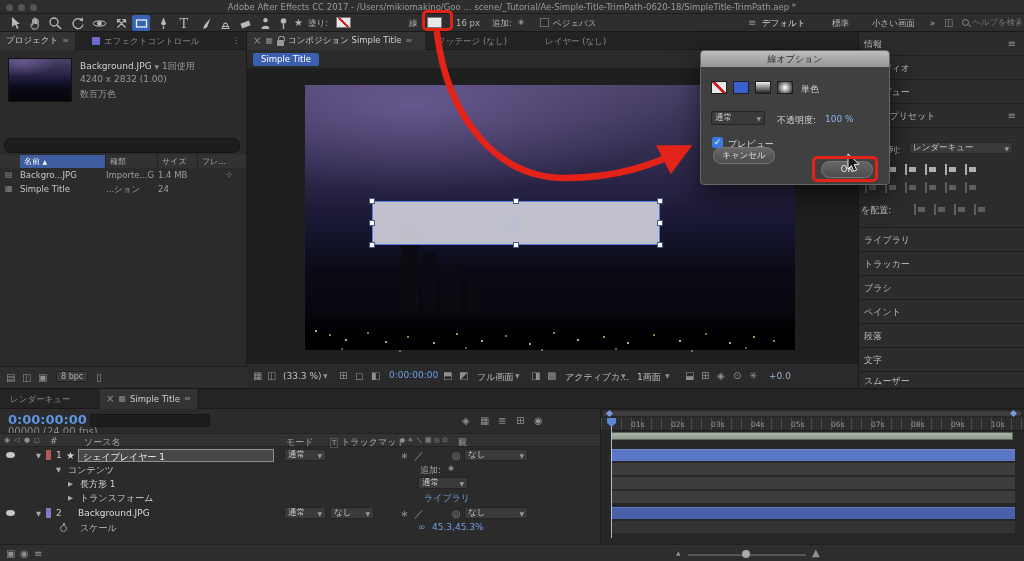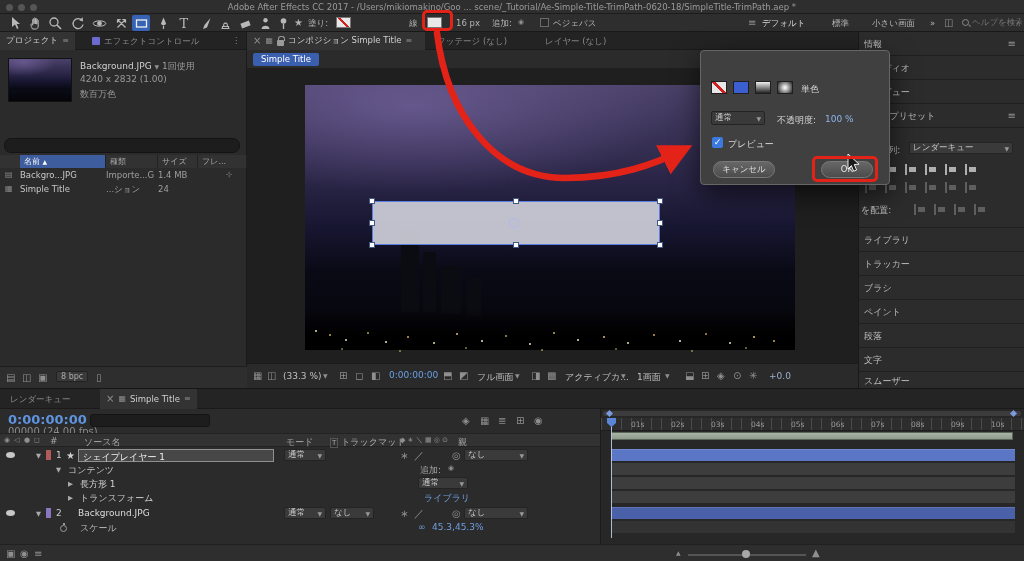--- a/index.html
+++ b/index.html
@@ -541,37 +541,38 @@
       <span class="g abs" style="left:20px;top:4px">◉</span>
       <span class="g abs" style="left:34px;top:4px">≡</span>
       <span class="g abs" style="left:676px;top:5px;font-size:6px">▲</span>
       <div class="abs" style="left:688px;top:9px;width:118px;height:2px;background:#555"></div>
       <span class="abs" style="left:742px;top:5px;width:8px;height:8px;border-radius:50%;background:#a8a8a8"></span>
       <span class="g abs" style="left:812px;top:3px">▲</span>
     </div>
   </div>
 
   <div class="dialog abs" style="left:700px;top:50px;width:190px;height:135px">
+    <div class="dlg-title">線オプション</div>
     <span class="dsw" style="left:10px;top:30px;background:#e8e8e8 linear-gradient(45deg,transparent 42%,#d02020 42%,#d02020 58%,transparent 58%)"></span>
     <span class="dsw" style="left:32px;top:30px;background:#3b5fd0"></span>
     <span class="dsw" style="left:54px;top:30px;background:linear-gradient(180deg,#f0f0f0,#222)"></span>
     <span class="dsw" style="left:76px;top:30px;background:radial-gradient(circle,#f0f0f0 10%,#222)"></span>
     <span class="abs" style="left:100px;top:32px;color:#d5d5d5">単色</span>
 
     <span class="dd abs" style="left:10px;top:60px;width:54px;height:14px;justify-content:space-between">
       <span>通常</span>
         <span class="car">▼</span>
       </span>
     <span class="abs" style="left:76px;top:63px;color:#d5d5d5">不透明度:</span>
     <span class="abs" style="left:124px;top:63px;color:#8db4e8">100 %</span>
 
     <span class="dcb" style="left:11px;top:86px">✓</span>
     <span class="abs" style="left:27px;top:87px;color:#d5d5d5">プレビュー</span>
 
-    <span class="btn" style="left:12px;top:110px;width:62px">キャンセル</span>
+    <span class="btn" style="left:12px;top:96px;width:62px">キャンセル</span>
     <span class="btn" style="left:120px;top:110px;width:52px">OK</span>
   </div>
 
   <div class="redbox" style="left:422px;top:10px;width:31px;height:21px"></div>
   <div class="redbox" style="left:812px;top:156px;width:66px;height:26px"></div>
   <svg class="anno" width="1024" height="561">
     <defs>
       <marker id="ah" markerWidth="5" markerHeight="5" refX="3.4" refY="2.5" orient="auto">
         <path d="M0 0 L5 2.5 L0 5 Z" fill="#e42318"></path>
       </marker>

